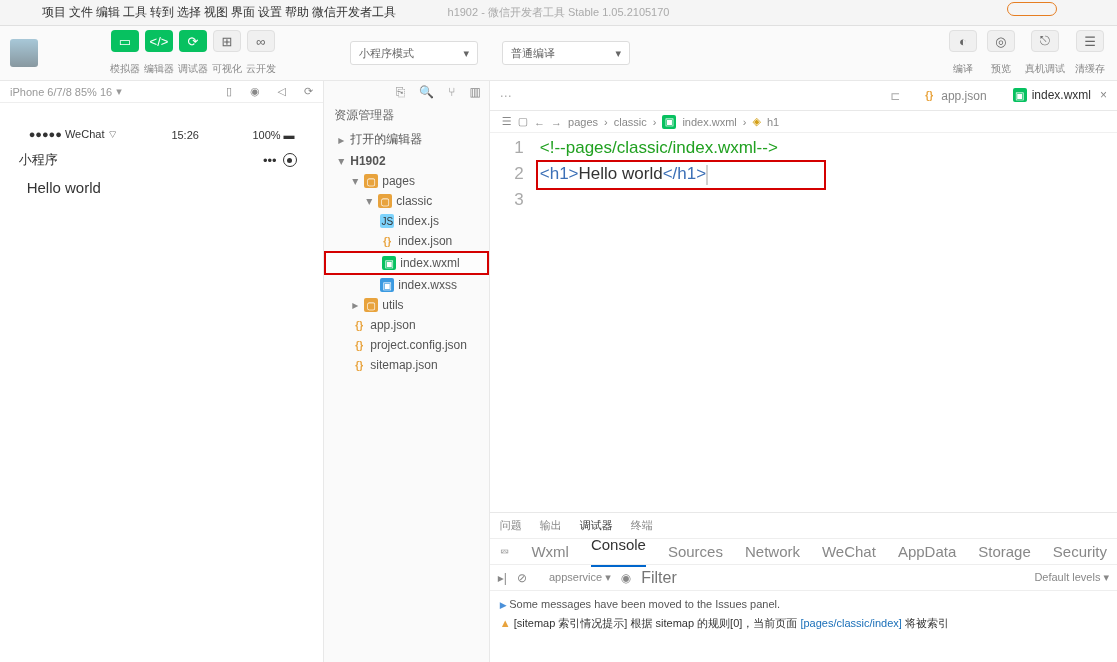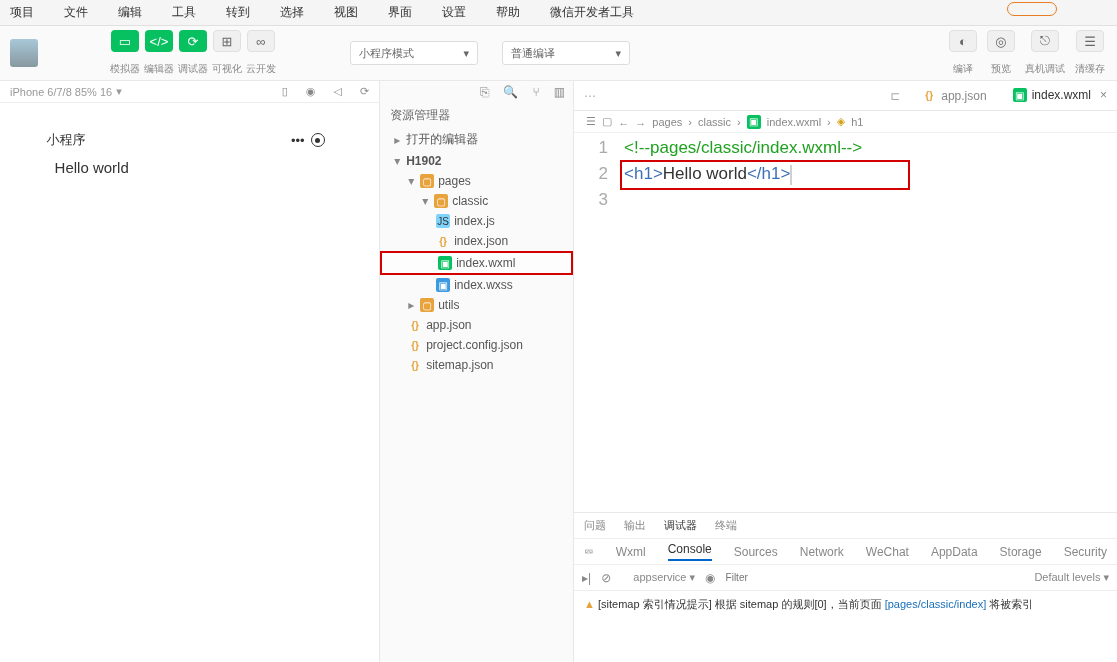--- a/index.html
+++ b/index.html
@@ -1,18 +1,18 @@
 <!DOCTYPE html>
 <html><head>
   <meta charset="utf-8">
   <style>
     * { margin: 0; padding: 0; box-sizing: border-box; font-family: -apple-system, "Microsoft YaHei", sans-serif; }
     body { width: 1117px; height: 662px; overflow: hidden; background: #fff; font-size: 12px; color: #333; }
     .titlebar { height: 26px; display: flex; align-items: center; padding: 0 10px; background: #f5f5f5; border-bottom: 1px solid #e0e0e0; position: relative; }
-    .menu-items { display: flex; gap: 30px; }
+    .menu-items { display: flex; gap: 3px; margin-left: 32px; }
     .menu-item { color: #333; cursor: pointer; }
     .title-center { position: absolute; left: 50%; transform: translateX(-50%); color: #aaa; font-size: 11px; }
     .pill { position: absolute; right: 60px; top: 2px; width: 50px; height: 14px; border: 1px solid #e67e22; border-radius: 7px; }
     .toolbar { height: 55px; display: flex; align-items: center; padding: 6px 10px; background: #fafafa; border-bottom: 1px solid #e8e8e8; }
     .avatar-sq { width: 28px; height: 28px; background: linear-gradient(#a8c8d8,#8898a0); border-radius: 3px; margin-right: 70px;}
     .btn-col { display: flex; flex-direction: column; align-items: center; margin: 0 2px; }
     .btn-box { width: 28px; height: 22px; border-radius: 4px; display: flex; align-items: center; justify-content: center; color: #fff; font-size: 13px; }
     .btn-green { background: #07c160; }
     .btn-plain { background: #f0f0f0; color: #666; border: 1px solid #e0e0e0;}
     .btn-label { font-size: 10px; color: #888; margin-top: 10px; }
@@ -58,25 +58,25 @@
     .comment { color: #21a121; }
     .tag { color: #3b6fb6; }
     .text { color: #333; }
     .highlight-box { position: absolute; border: 2px solid #d40000; top: 25px; left: -4px; width: 290px; height: 30px; }
     .cursor-mark { background: #d0d0d0; display:inline-block; width:2px; height:20px; vertical-align:middle;}
     .bottom-panel { height: 150px; border-top: 1px solid #e8e8e8; display: flex; flex-direction: column; font-size: 12px; }
     .bp-tabs { height: 26px; display: flex; align-items: center; padding: 0 10px; gap: 18px; border-bottom: 1px solid #eee;}
     .bp-tab { color: #888; cursor: pointer; font-size:11px;}
     .bp-tab.active { color: #333; }
     .bp-tabs2 { height: 26px; display: flex; align-items: center; padding: 0 10px; gap: 22px; border-bottom: 1px solid #eee;}
-    .bp-tab2 { color: #888; font-size:12px;}
-    .bp-tab2.active { color: #333; border-bottom: 2px solid #06c; padding-bottom:3px;}
+    .bp-tab2 { color: #888; font-size:15px;}
+    .bp-tab2.active { color: #333; border-bottom: 2px solid #06c; padding-bottom:12px;}
     .bp-filter { height: 26px; display: flex; align-items: center; padding: 0 8px; gap: 10px; border-bottom: 1px solid #eee;}
     .bp-select { color: #888; font-size:11px;margin-left:12px;}
-    .bp-input { border:none; outline:none; color:#888; font-size:10px; flex:0 0 140px;}
+    .bp-input { border:none; outline:none; color:#888; font-size:16px; flex:0 0 140px;}
     .bp-console { padding: 4px 10px; font-family: Consolas, monospace; font-size: 11px; line-height: 18px;}
     .msg-info { color: #555; }
     .msg-info::before { content:'▶ '; color:#4a90d9; font-size:9px;}
     .msg-warn { color: #333; }
     .msg-warn::before { content:'▲ '; color:#e8a33d;}
     .link { color: #1a6fb8; }
   </style>
 </head>
 <body>
 
@@ -87,20 +87,21 @@
     <span class="menu-item">编辑</span>
     <span class="menu-item">工具</span>
     <span class="menu-item">转到</span>
     <span class="menu-item">选择</span>
     <span class="menu-item">视图</span>
     <span class="menu-item">界面</span>
     <span class="menu-item">设置</span>
     <span class="menu-item">帮助</span>
     <span class="menu-item">微信开发者工具</span>
   </div>
+  <div class="title-center">h1902 - 微信开发者工具 Stable 1.05.2105170</div>
   <div class="pill"></div>
 </div>
 
 <div class="toolbar">
   <div class="avatar-sq"></div>
   <div class="btn-col">
       <div class="btn-box btn-green">▭</div>
       <div class="btn-label">模拟器</div>
     </div>
   <div class="btn-col">
@@ -154,20 +155,25 @@
       <span>iPhone 6/7/8 85% 16</span>
         <span style="margin-left:4px;">▾</span>
       <div class="sim-tools">
         <span>▯</span>
         <span>◉</span>
         <span>◁</span>
         <span>⟳</span>
       </div>
     </div>
     <div class="device">
+      <div class="status-bar">
+        <span><span>●●●●● WeChat</span> <span>⌔</span></span>
+        <span>15:26</span>
+        <span><span>100%</span> ▬</span>
+      </div>
       <div class="nav-bar">
         <span>小程序</span>
         <div class="nav-right">
           <span>•••</span>
           <span class="dot-circle"></span>
         </div>
       </div>
       <div class="content">Hello world</div>
     </div>
   </div>
@@ -296,17 +302,18 @@
       </div>
       <div class="bp-filter">
         <span style="color:#888;">▸|</span>
         <span style="color:#888;">⊘</span>
         <span class="bp-select"><span>appservice</span> ▾</span>
         <span style="color:#888;">◉</span>
         <input class="bp-input" placeholder="Filter" style="">
         <span class="bp-select" style="margin-left:auto">Default levels ▾</span>
       </div>
       <div class="bp-console">
+        <div class="msg-info">Some messages have been moved to the Issues panel.</div>
         <div class="msg-warn"><span>[sitemap 索引情况提示] 根据 sitemap 的规则[0]，当前页面 </span><span class="link">[pages/classic/index]</span><span> 将被索引</span></div>
       </div>
     </div>
   </div>
 </div>
 
 </body></html>

